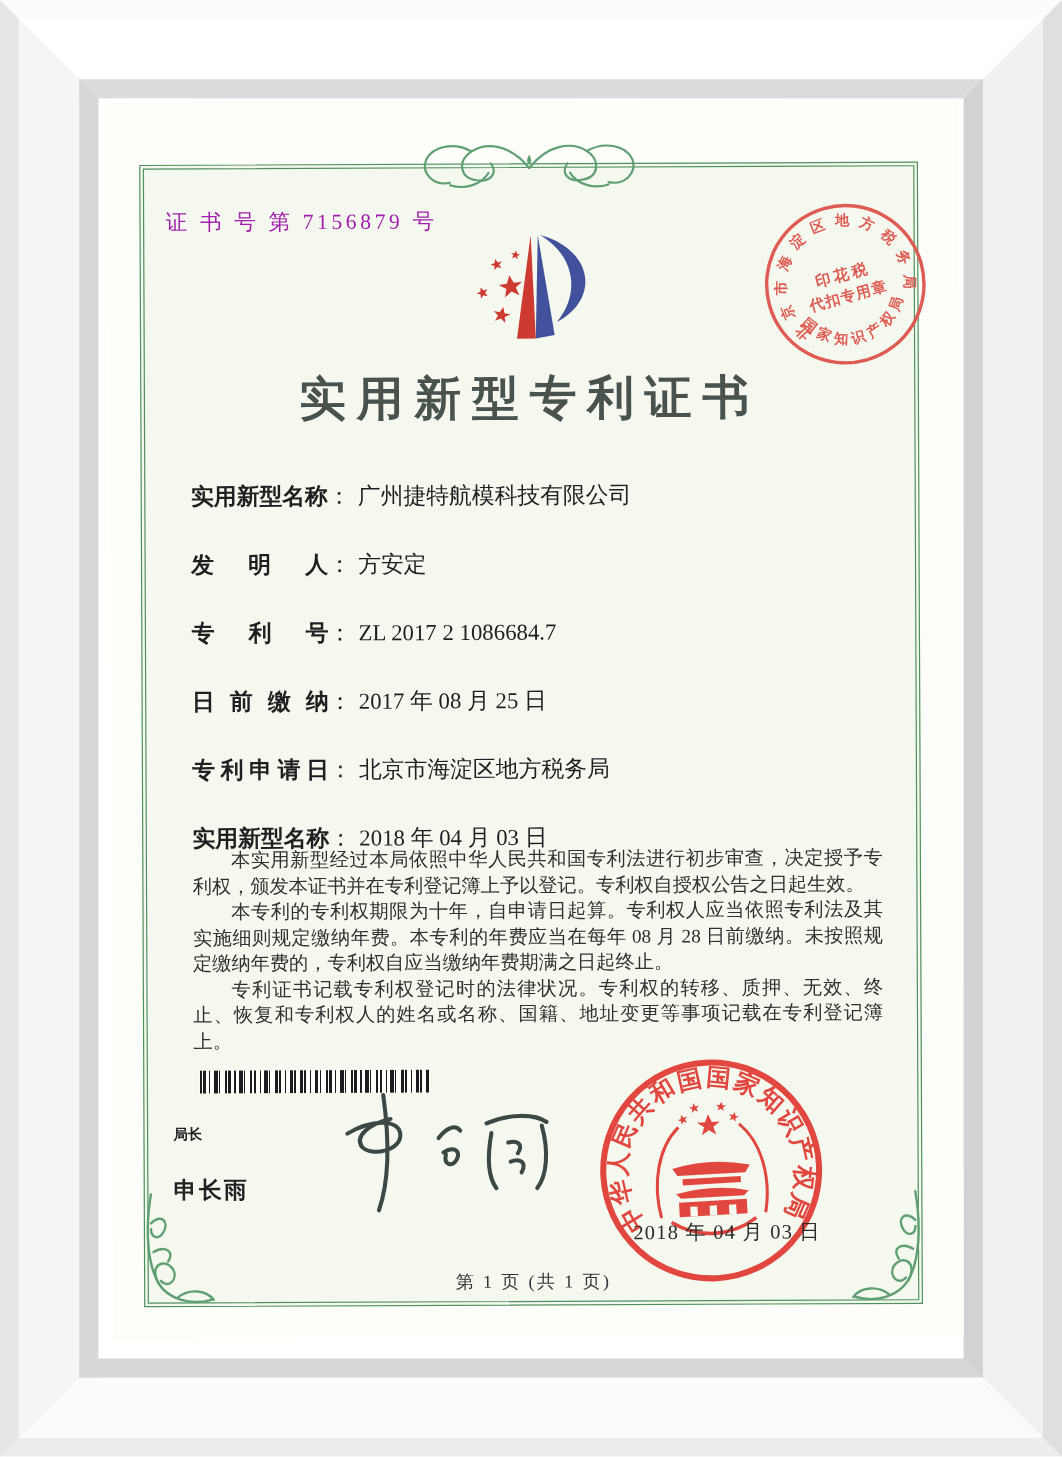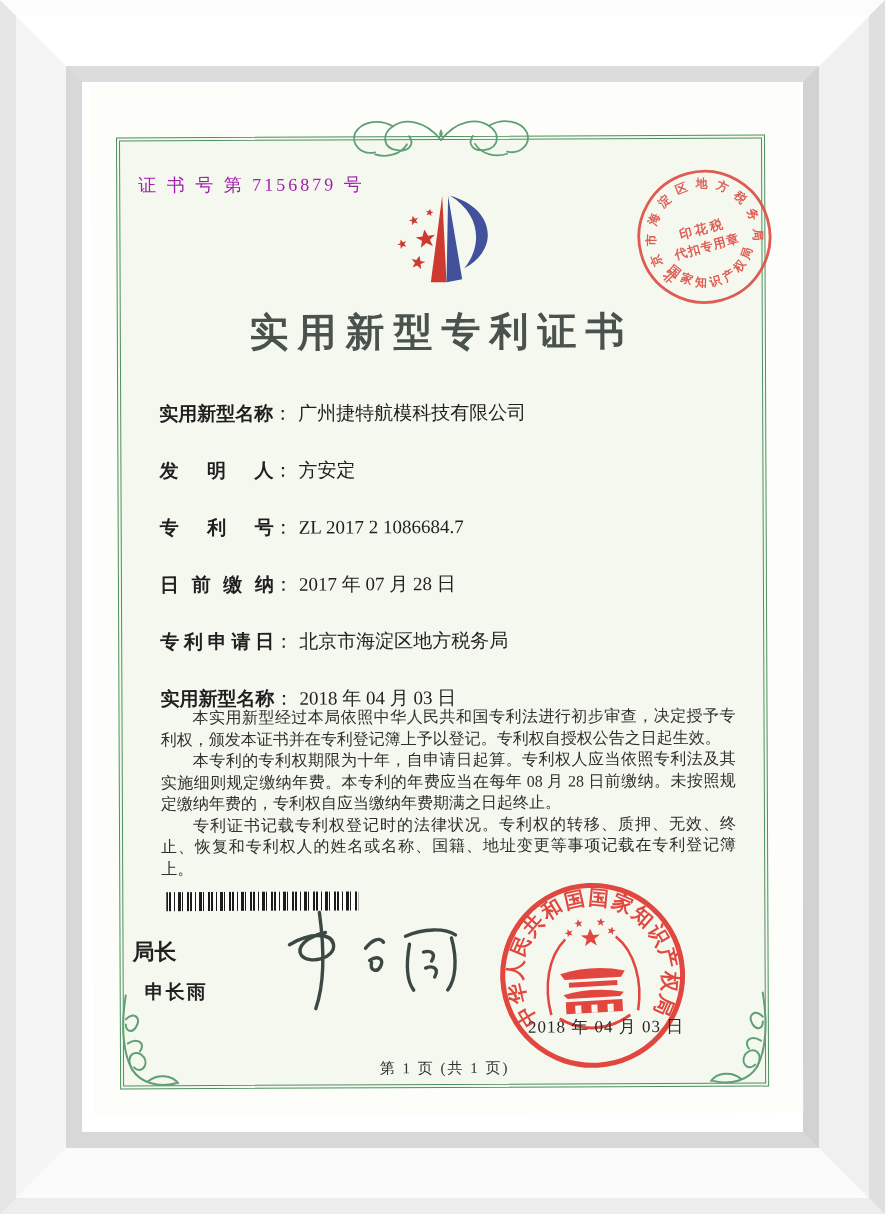--- a/index.html
+++ b/index.html
@@ -25,21 +25,21 @@
   .fields{position:absolute;left:38px;right:28px;top:260px;font-size:19px;color:#1f1f1f;}
   .field{height:27px;margin-bottom:30px;white-space:nowrap;}
   .flabel{display:inline-block;width:114px;text-align:justify;text-align-last:justify;font-weight:bold;}
   .fcolon{display:inline-block;margin-right:6px;}
   .paras{position:absolute;left:38px;right:28px;top:566px;font-size:16px;line-height:21.5px;color:#30302e;
          text-align:justify;}
   .paras p{margin:0;text-indent:2em;}
   .barcode{position:absolute;left:43px;top:751px;width:192px;height:19px;
     background:repeating-linear-gradient(90deg,#1c1c1c 0 2px,#fdfdfa 2px 3px,#1c1c1c 3px 5px,#fdfdfa 5px 8px,
     #1c1c1c 8px 9px,#fdfdfa 9px 12px,#1c1c1c 12px 15px,#fdfdfa 15px 16px,#1c1c1c 16px 17px,#fdfdfa 17px 21px);}
-  .signer-title{position:absolute;left:9px;top:796px;font-size:22px;font-weight:600;color:#222;
+  .signer-title{position:absolute;left:21px;top:796px;font-size:12px;font-weight:600;color:#222;
                 font-family:"Liberation Sans","DejaVu Sans",sans-serif;}
   .signer-name{position:absolute;left:21px;top:838px;font-size:19px;font-weight:600;color:#222;
                font-family:"Liberation Sans","DejaVu Sans",sans-serif;letter-spacing:2px;text-align:center;}
   .signature{position:absolute;left:150px;top:760px;}
   .seal{position:absolute;left:373px;top:740px;opacity:.93;transform:rotate(-3deg);}
   .seal-date{position:absolute;left:404px;top:876px;font-size:17px;letter-spacing:1px;color:#2a2a2a;}
   .footer{position:absolute;left:0;right:0;bottom:6px;text-align:center;font-size:15px;letter-spacing:2px;color:#333;}
 </style>
 </head>
 <body>
@@ -124,21 +124,21 @@
           <div class="field">
             <span class="flabel">实用新型名称</span><span class="fcolon">：</span><span class="fvalue">广州捷特航模科技有限公司</span>
           </div>
           <div class="field">
             <span class="flabel">发明人</span><span class="fcolon">：</span><span class="fvalue">方安定</span>
           </div>
           <div class="field">
             <span class="flabel">专利号</span><span class="fcolon">：</span><span class="fvalue">ZL 2017 2 1086684.7</span>
           </div>
           <div class="field">
-            <span class="flabel">日前缴纳</span><span class="fcolon">：</span><span class="fvalue">2017 年 07 月 28 日</span>
+            <span class="flabel">日前缴纳</span><span class="fcolon">：</span><span class="fvalue">2017 年 08 月 25 日</span>
           </div>
           <div class="field">
             <span class="flabel">专利申请日</span><span class="fcolon">：</span><span class="fvalue">北京市海淀区地方税务局</span>
           </div>
           <div class="field">
             <span class="flabel">实用新型名称</span><span class="fcolon">：</span><span class="fvalue">2018 年 04 月 03 日</span>
           </div>
         </div>
 
         <div class="paras">

